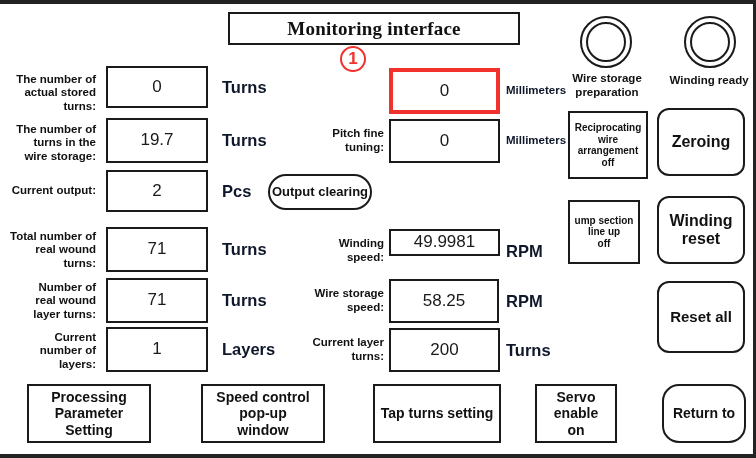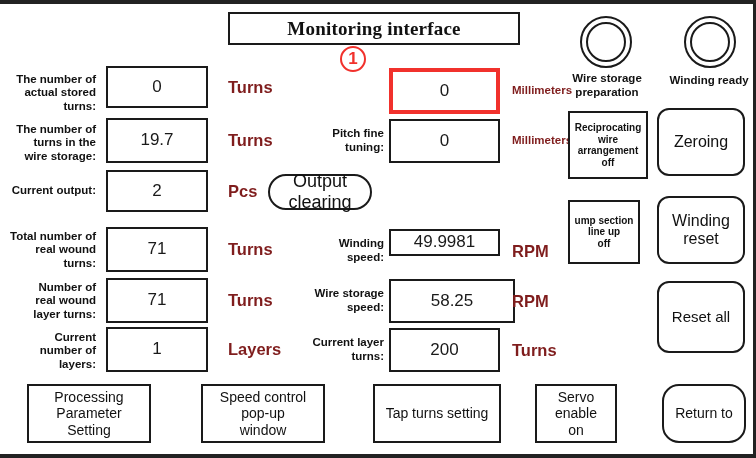--- a/index.html
+++ b/index.html
@@ -50,47 +50,46 @@
     line-height: 1.18;
     color: #111111;
     display: flex;
     align-items: center;
     justify-content: flex-end;
   }
   .unit {
     position: absolute;
     font-size: 16.5px;
     font-weight: 700;
-    color: #7f1d1d;
+    color: #0f172a;
     display: flex;
     align-items: center;
     line-height: 1;
-    margin-left: 6px;
   }
   .unit.small {
     font-size: 11.5px;
     font-weight: 700;
   }
   .btn {
     position: absolute;
     border: 2px solid #1a1a1a;
     background: #ffffff;
     display: flex;
     align-items: center;
     justify-content: center;
     text-align: center;
     font-size: 14px;
-    font-weight: 400;
+    font-weight: 700;
     color: #111111;
     line-height: 1.15;
     cursor: pointer;
     white-space: pre-line;
   }
   .btn.rounded { border-radius: 12px; }
-  .btn.pill { border-radius: 18px; font-size: 18px; }
+  .btn.pill { border-radius: 18px; font-size: 13px; }
   .btn.tiny { font-size: 10px; font-weight: 700; }
 
   
   #title-bar {
     position: absolute;
     left: 228px;
     top: 8px;
     width: 292px;
     height: 33px;
     border: 2px solid #1a1a1a;
@@ -202,21 +201,21 @@
 
   <div class="btn pill" style="left:268px; top:170px; width:104px; height:36px;">Output clearing</div>
 
   <div class="label" style="left: 300px; top: 226px; width: 84px; height: 42px; white-space: pre-line;">Winding
 speed:</div>
   <div class="box value-box" style="left:389px; top:225px; width:111px; height:27px;">49.9981</div>
   <div class="unit" style="left:506px; top:225px; height:44px;">RPM</div>
 
   <div class="label" style="left: 290px; top: 276px; width: 94px; height: 42px; white-space: pre-line;">Wire storage
 speed:</div>
-  <div class="box value-box" style="left:389px; top:275px; width:126px; height:44px;text-align:right;">58.25</div>
+  <div class="box value-box" style="left:389px; top:275px; width:110px; height:44px;text-align:right;">58.25</div>
   <div class="unit" style="left:506px; top:275px; height:44px;">RPM</div>
 
   <div class="label" style="left: 288px; top: 325px; width: 96px; height: 42px; white-space: pre-line;">Current layer
 turns:</div>
   <div class="box value-box" style="left:389px; top:324px; width:111px; height:44px;">200</div>
   <div class="unit" style="left:506px; top:324px; height:44px;">Turns</div>
 
   <div class="lamp" style="left:580px; top:12px;"></div>
   <div class="lamp-label" style="left: 565px; top: 68px; width: 84px; white-space: pre-line;">Wire storage
 preparation</div>

